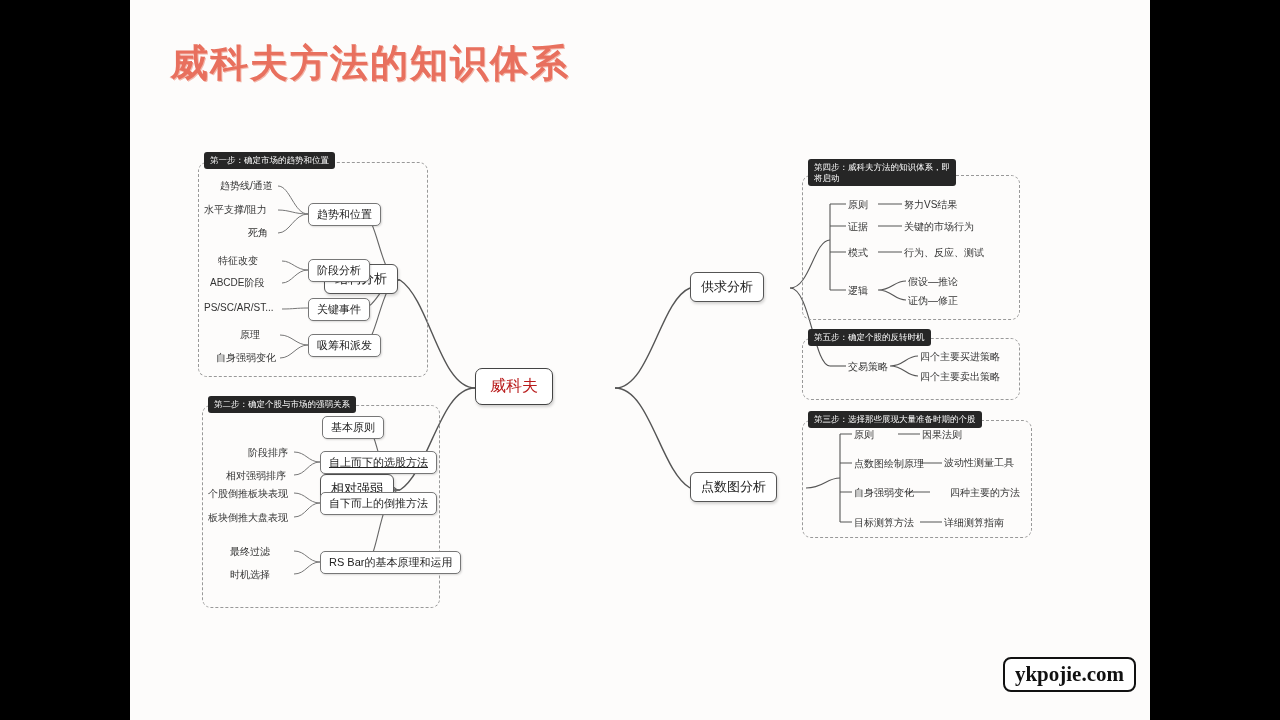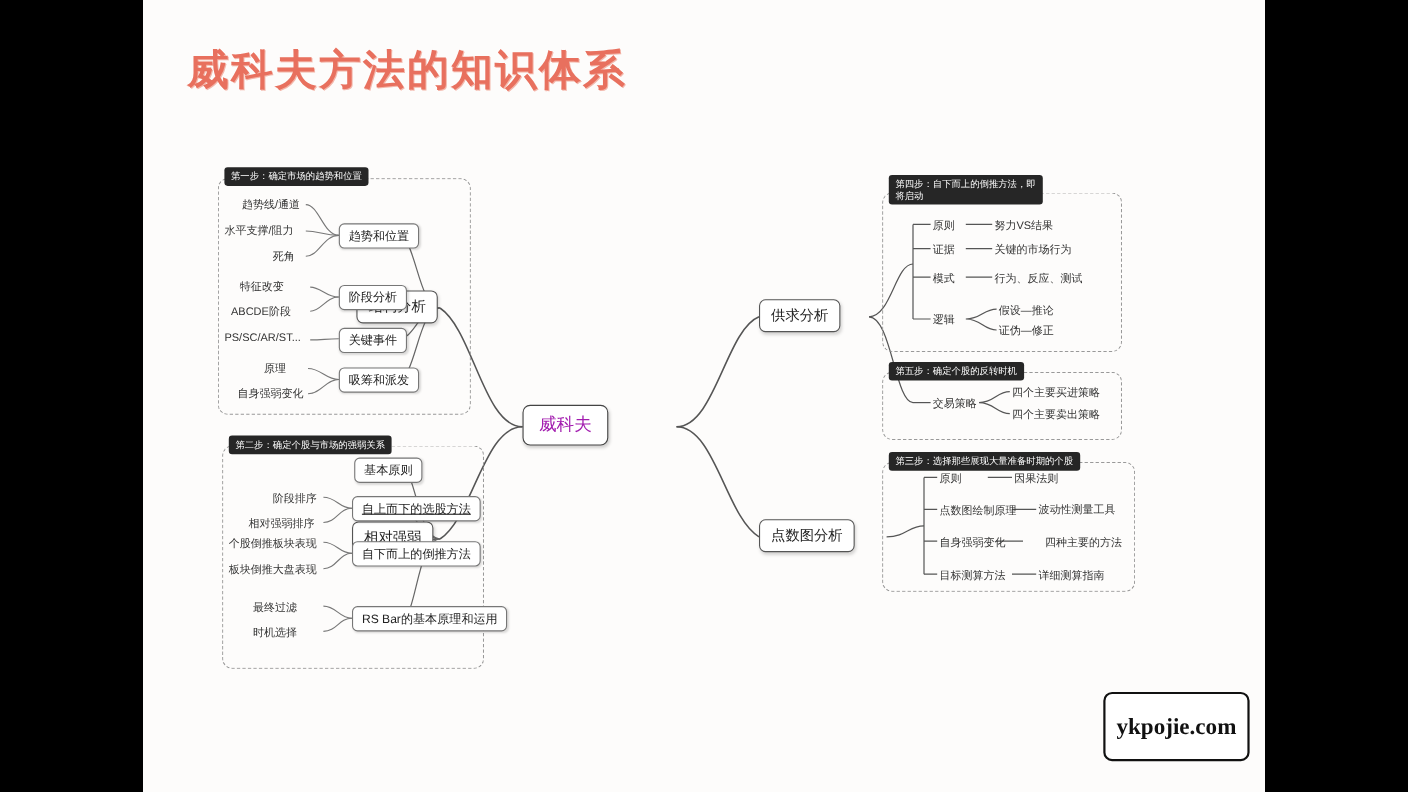--- a/index.html
+++ b/index.html
@@ -3,32 +3,32 @@
 <meta charset="utf-8">
 <style>
   html,body{margin:0;padding:0;}
   body{width:1280px;height:720px;background:#000;font-family:"Liberation Sans","DejaVu Sans",sans-serif;overflow:hidden;}
   #stage{position:relative;width:1076px;height:720px;background:#000;}
   #canvas{position:absolute;left:130px;top:0;width:1020px;height:720px;background:#fdfcfb;}
   #title{position:absolute;left:40px;top:38px;font-size:38px;font-weight:bold;color:#e8705e;letter-spacing:2px;
          text-shadow:1px 1px 0 #f3b7ab;}
   svg#links{position:absolute;left:0;top:0;width:1020px;height:720px;}
   .node{position:absolute;box-sizing:border-box;}
-  .center-node{background:#fff;border:1.6px solid #444;border-radius:7px;padding:7px 14px;font-size:16px;color:#a21caf;
+  .center-node{background:#fff;border:1.6px solid #444;border-radius:7px;padding:7px 14px;font-size:16px;color:#b91c1c;
       box-shadow:1px 2px 3px rgba(0,0,0,.18);white-space:nowrap;}
   .branch-node{background:#fff;border:1.4px solid #555;border-radius:6px;padding:5px 10px;font-size:13px;color:#222;
       box-shadow:1px 2px 3px rgba(0,0,0,.16);white-space:nowrap;}
   .sub-node{background:#fff;border:1.1px solid #777;border-radius:5px;padding:3px 8px;font-size:11px;color:#222;
       box-shadow:1px 1px 2px rgba(0,0,0,.14);white-space:nowrap;}
   .leaf{font-size:10px;color:#333;white-space:nowrap;}
   .group-box{position:absolute;border:1.1px dashed #999;border-radius:9px;box-sizing:border-box;}
   .group-label{position:absolute;background:#262626;color:#fff;font-size:8.5px;padding:3px 6px;border-radius:3px;
       white-space:nowrap;line-height:1.25;}
   .wm{position:absolute;right:14px;bottom:28px;background:#fff;border:2px solid #111;border-radius:8px;
-      padding:17px 10px;font-size:21px;font-weight:bold;font-family:"Liberation Serif","DejaVu Serif",serif;color:#111;}
+      padding:3px 10px;font-size:21px;font-weight:bold;font-family:"Liberation Serif","DejaVu Serif",serif;color:#111;}
 </style>
 </head>
 <body>
 
 <div id="stage">
   <div id="canvas">
 
     <div id="title">威科夫方法的知识体系</div>
 
     <svg id="links" viewBox="0 0 1020 720">
@@ -93,21 +93,21 @@
     <div class="group-box" style="left:68px;top:162px;width:230px;height:215px;"></div>
     <div class="group-label" style="left:74px;top:152px;">第一步：确定市场的趋势和位置</div>
 
     <div class="group-box" style="left:72px;top:405px;width:238px;height:203px;"></div>
     <div class="group-label" style="left:78px;top:396px;">第二步：确定个股与市场的强弱关系</div>
 
     <div class="group-box" style="left:672px;top:420px;width:230px;height:118px;"></div>
     <div class="group-label" style="left:678px;top:411px;">第三步：选择那些展现大量准备时期的个股</div>
 
     <div class="group-box" style="left:672px;top:175px;width:218px;height:145px;"></div>
-    <div class="group-label" style="left:678px;top:159px;white-space:pre-line;">第四步：自下而上的倒推方法，即
+    <div class="group-label" style="left:678px;top:159px;white-space:pre-line;">第四步：威科夫方法的知识体系，即
 将启动</div>
 
     <div class="group-box" style="left:672px;top:338px;width:218px;height:62px;"></div>
     <div class="group-label" style="left:678px;top:329px;">第五步：确定个股的反转时机</div>
 
     <div class="node center-node" style="left:345px;top:368px;">威科夫</div>
 
     <div class="node branch-node" style="left:194px;top:264px;">结构分析</div>
     <div class="node branch-node" style="left:560px;top:272px;">供求分析</div>
     <div class="node branch-node" style="left:190px;top:474px;">相对强弱</div>

